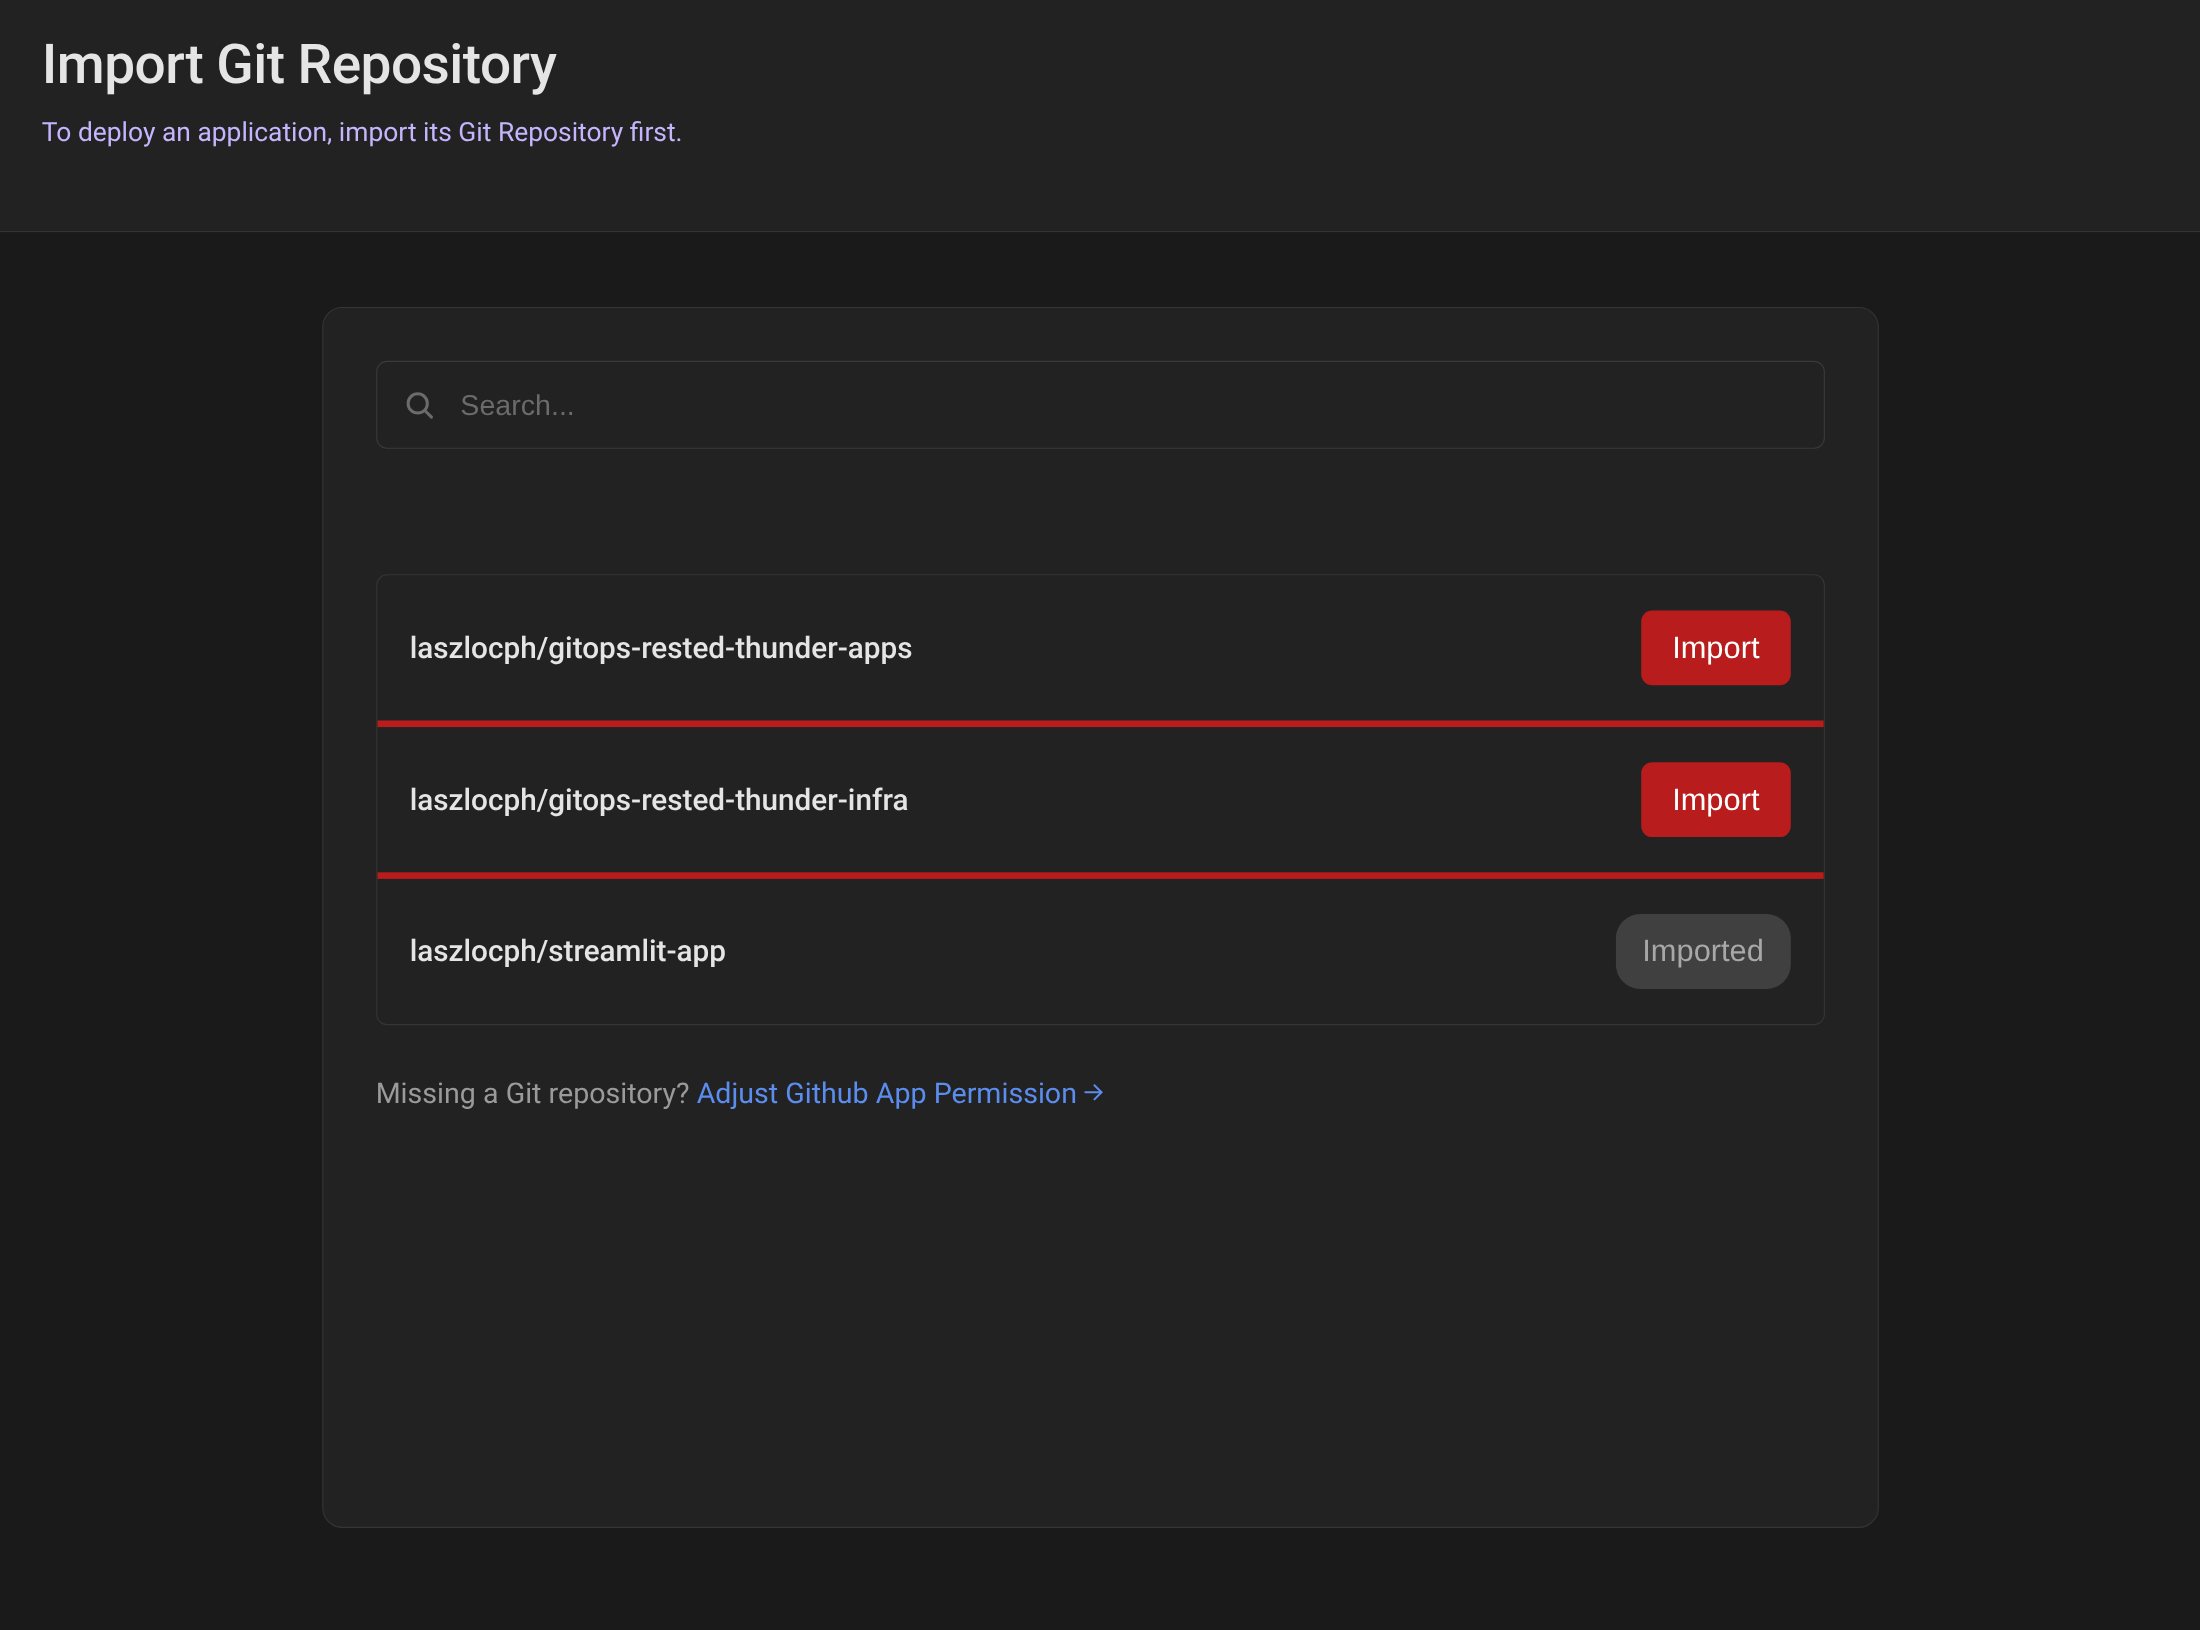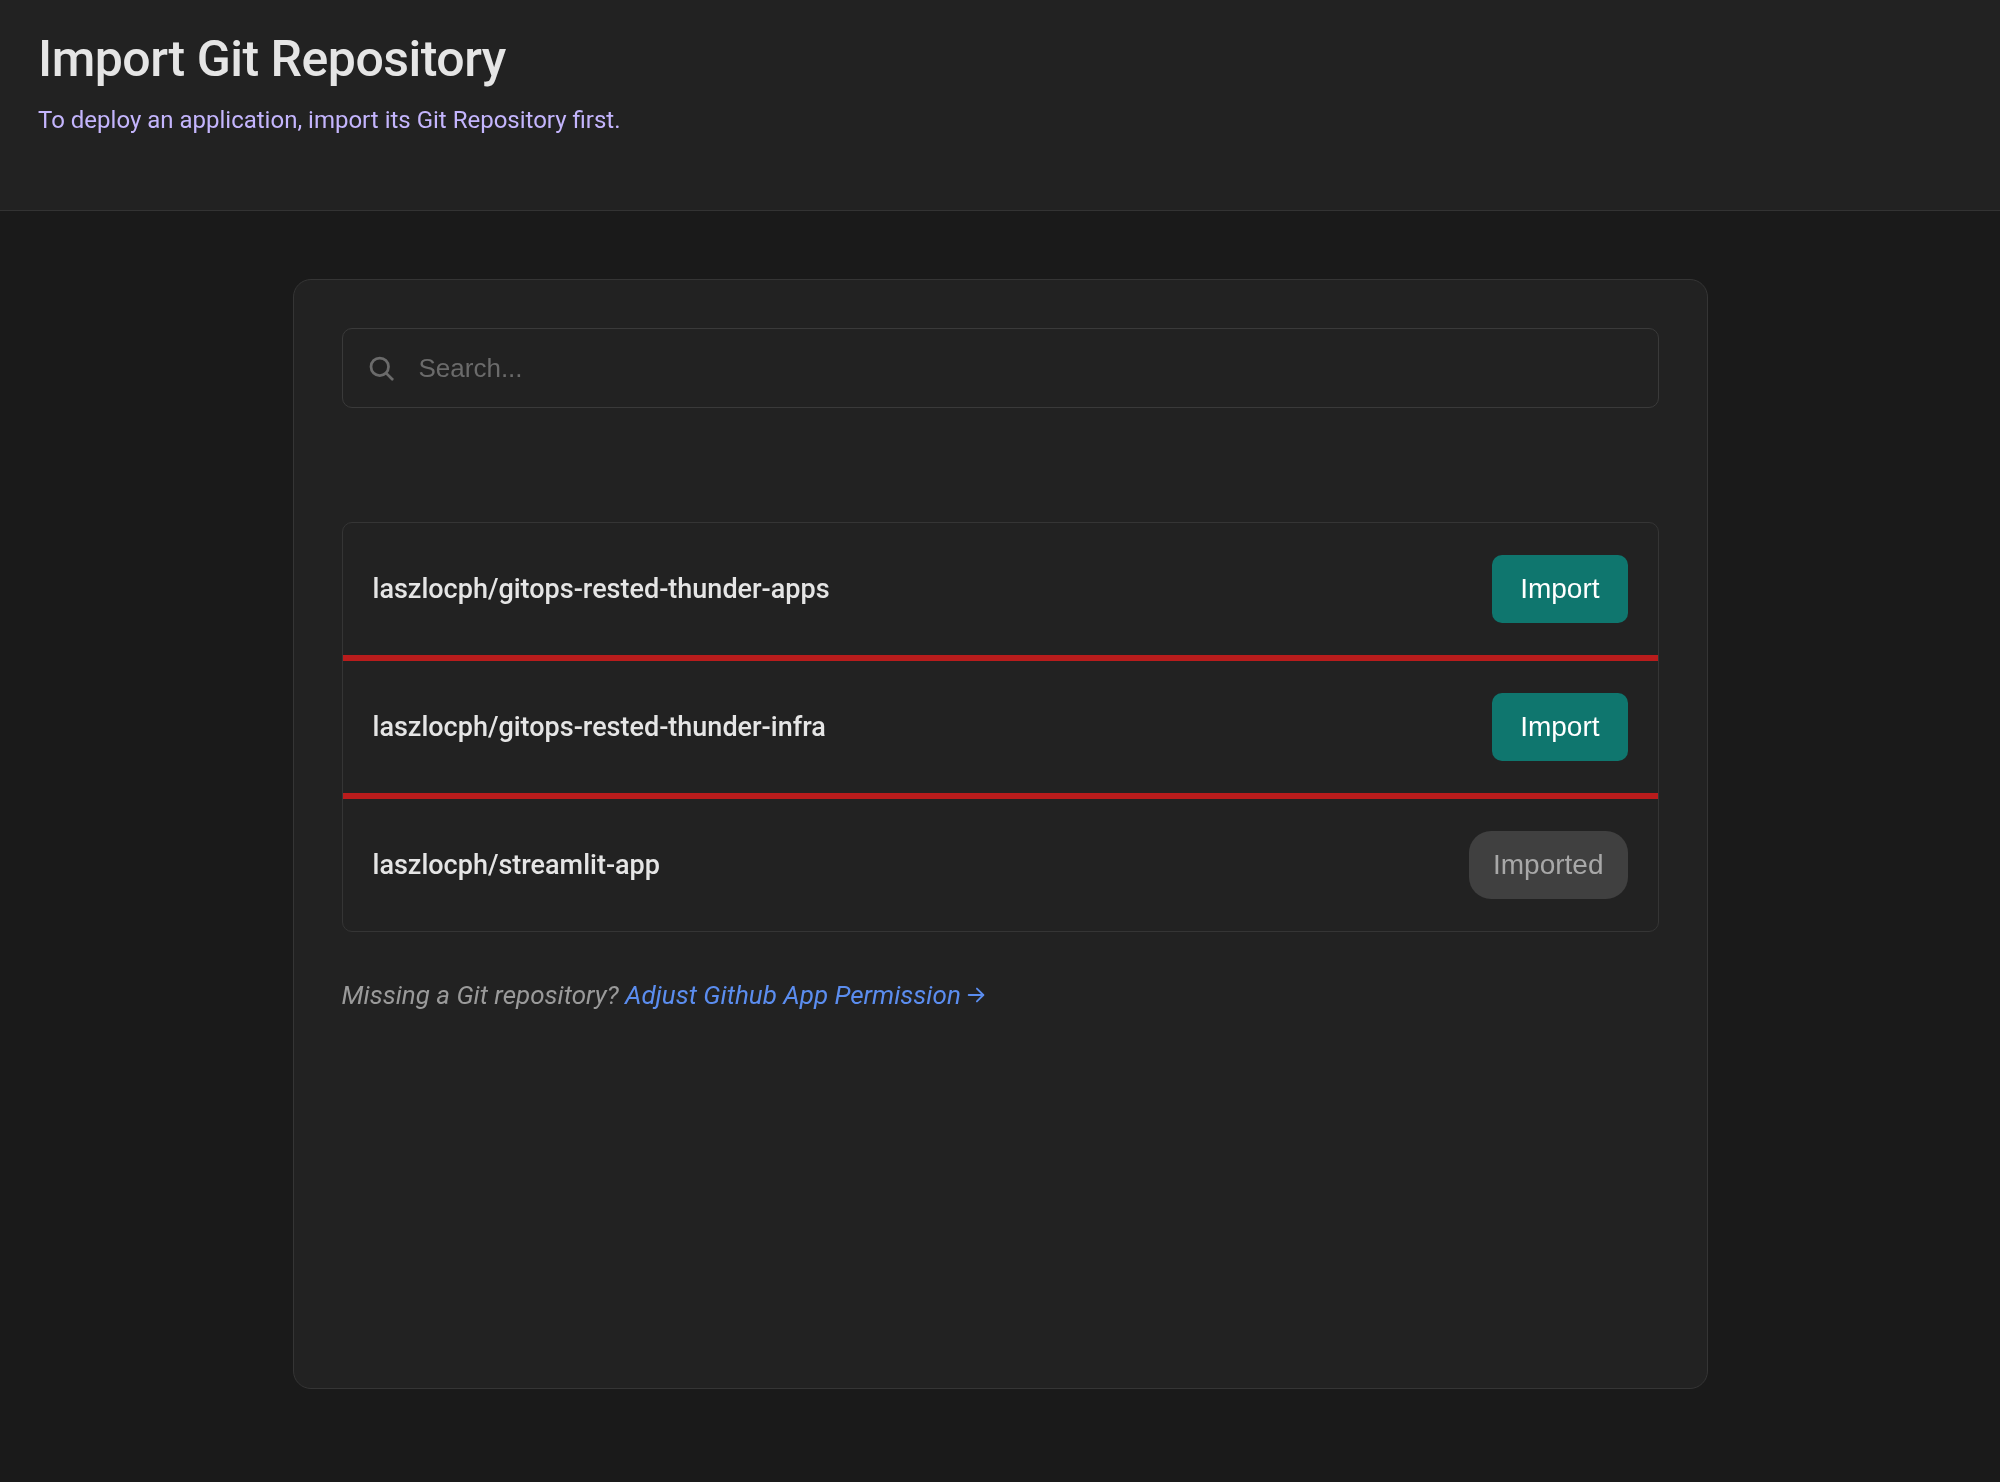--- a/index.html
+++ b/index.html
@@ -85,21 +85,21 @@
     }
     .repo-row:last-child {
       border-bottom: none;
     }
     .repo-name {
       font-size: 27px;
       color: #e5e5e5;
       font-weight: 500;
     }
     .import-button {
-      background-color: #0f766e;
+      background-color: #b91c1c;
       color: #ffffff;
       border: none;
       border-radius: 10px;
       padding: 18px 28px;
       font-size: 28px;
       font-weight: 400;
       cursor: pointer;
     }
     .imported-button {
       background-color: #404040;
@@ -108,21 +108,20 @@
       border-radius: 22px;
       padding: 18px 24px;
       font-size: 28px;
       font-weight: 400;
       cursor: default;
     }
     .footer-text {
       margin-top: 48px;
       font-size: 26px;
       color: #9a9a9a;
-      font-style: italic;
     }
     .footer-link {
       color: #5b8def;
       text-decoration: none;
       cursor: pointer;
     }
     .arrow-icon {
       display: inline-block;
       margin-left: 4px;
       vertical-align: middle;

